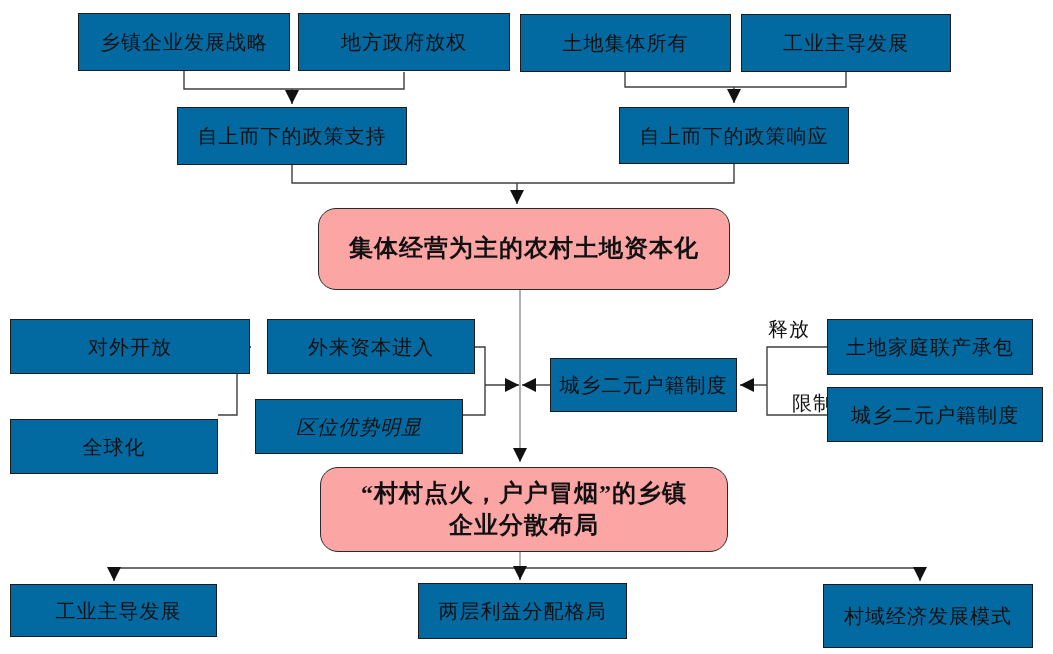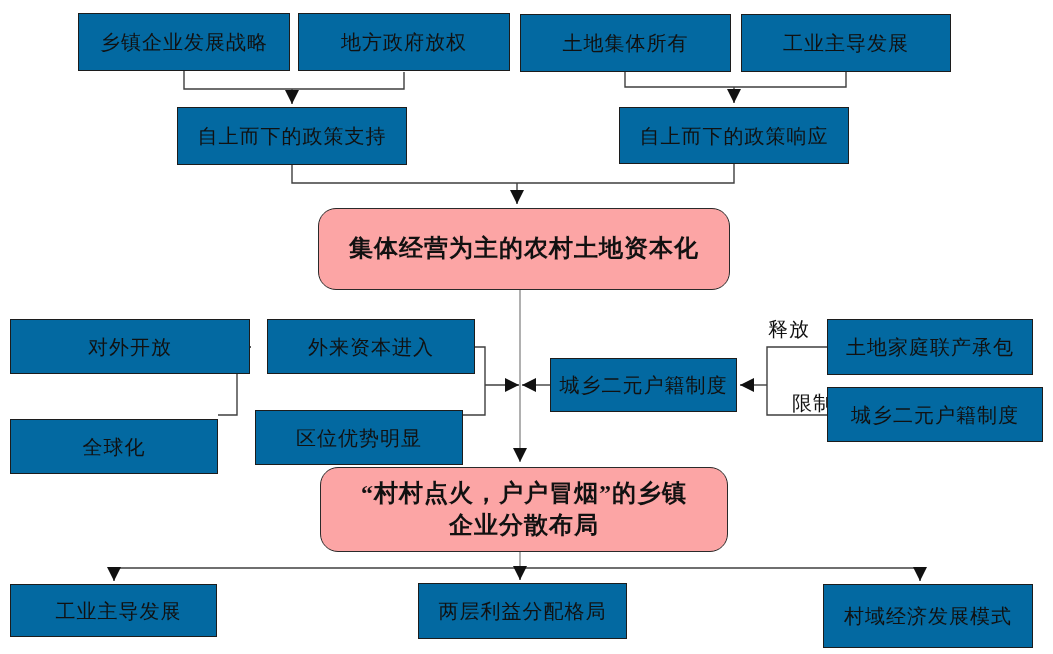--- a/index.html
+++ b/index.html
@@ -109,21 +109,21 @@
   <div class="box" style="left:741px; top:14px; width:210px; height:58px;">工业主导发展</div>
 
   <div class="box" style="left:177px; top:107px; width:230px; height:58px;">自上而下的政策支持</div>
   <div class="box" style="left:619px; top:107px; width:230px; height:57px;">自上而下的政策响应</div>
 
   <div class="stage" style="left:318px; top:208px; width:412px; height:82px;">集体经营为主的农村土地资本化</div>
 
   <div class="box" style="left:10px; top:319px; width:240px; height:55px;">对外开放</div>
   <div class="box" style="left:10px; top:387px; width:208px; height:55px;margin-top:32px;">全球化</div>
   <div class="box" style="left:255px; top:319px; width:208px; height:55px;margin-left:12px;">外来资本进入</div>
-  <div class="box" style="left:255px; top:410px; width:208px; height:55px;">区位优势明显</div>
+  <div class="box" style="left:255px; top:399px; width:208px; height:55px;font-style:italic;">区位优势明显</div>
 
   <div class="box" style="left:550px; top:358px; width:187px; height:54px;">城乡二元户籍制度</div>
 
   <div class="edge-label" style="left:768px; top:318px;">释放</div>
   <div class="edge-label" style="left:792px; top:392px;">限制</div>
   <div class="box" style="left:827px; top:319px; width:206px; height:56px;">土地家庭联产承包</div>
   <div class="box" style="left:827px; top:387px; width:216px; height:55px;">城乡二元户籍制度</div>
 
   <div class="stage" style="left:320px; top:467px; width:408px; height:85px;">
     <span>“村村点火，户户冒烟”的乡镇</span>

